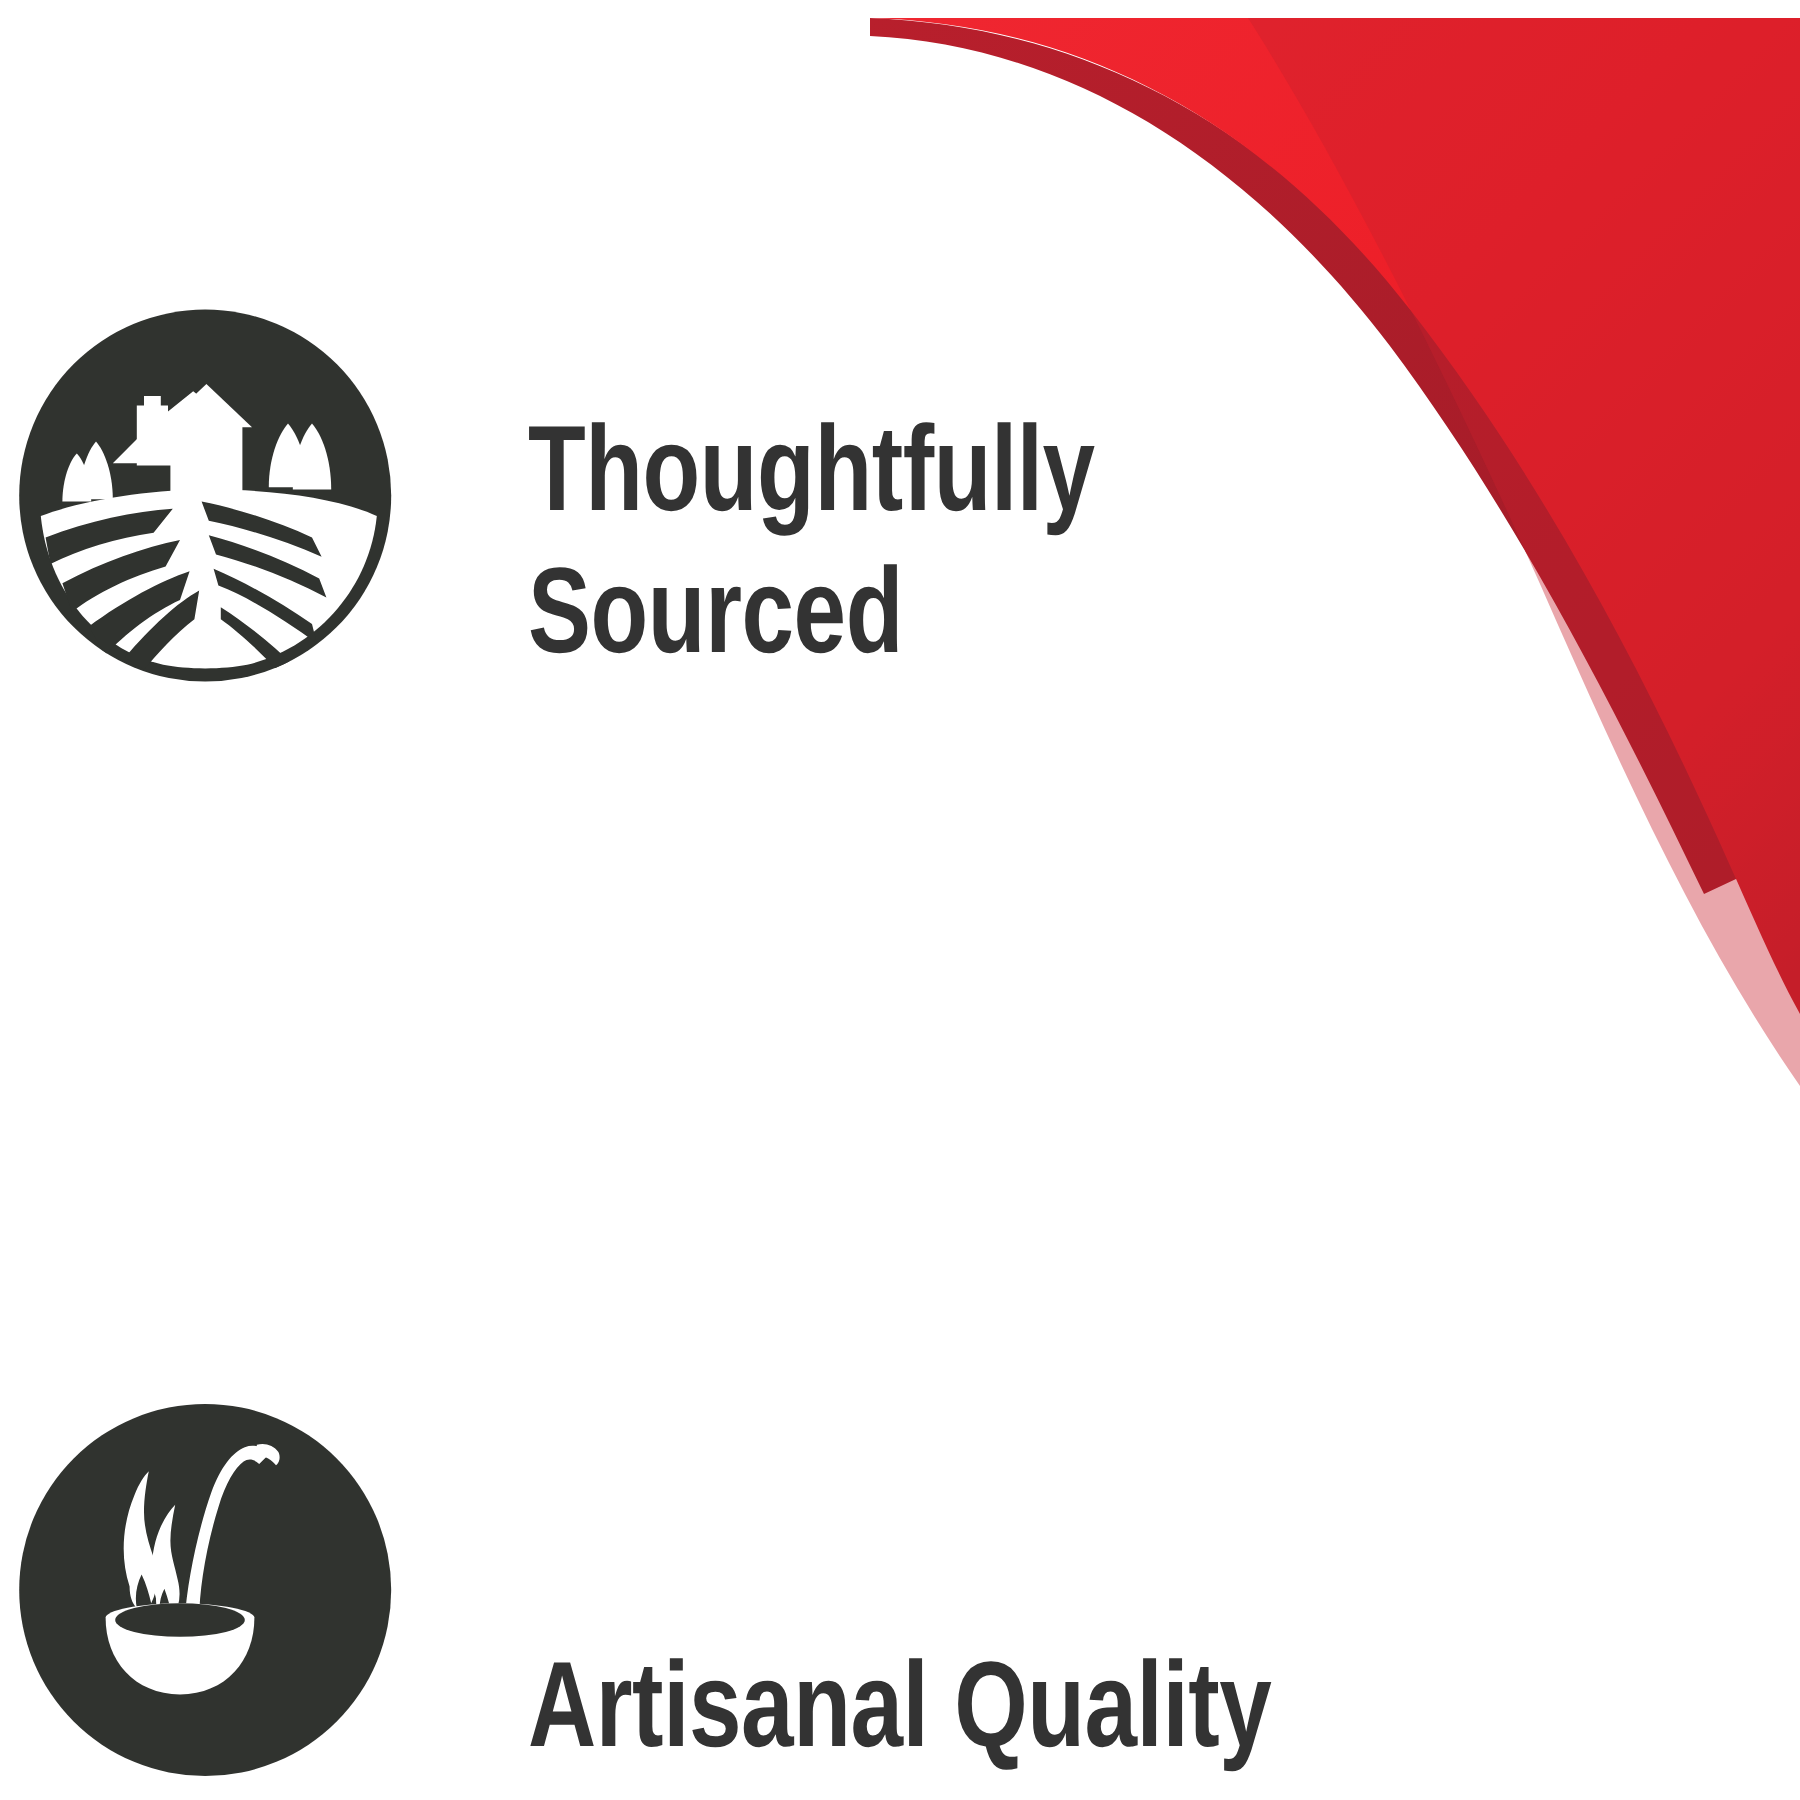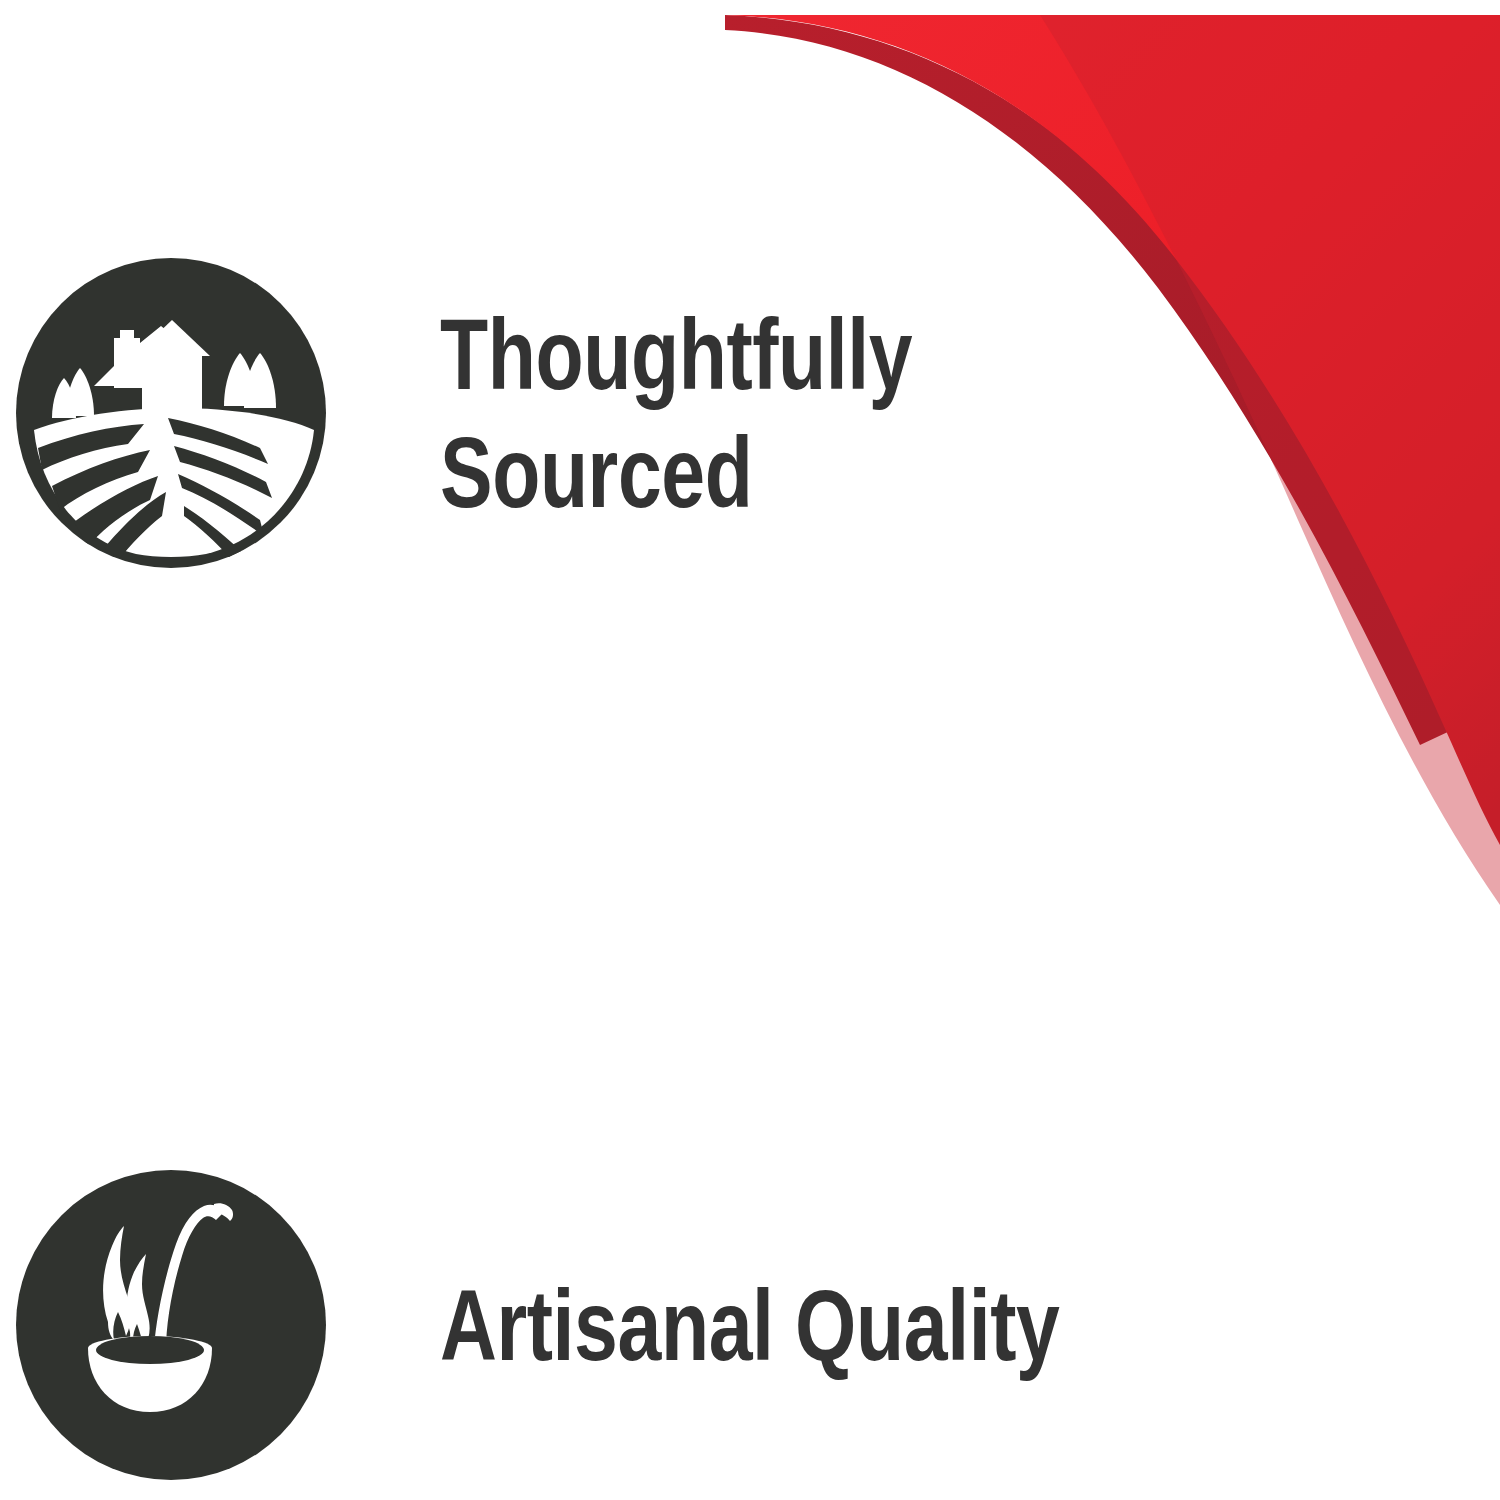--- a/index.html
+++ b/index.html
@@ -25,21 +25,21 @@
     height: 1500px;
     pointer-events: none;
   }
 
   
   .feature-row {
     position: absolute;
     left: 0;
     width: 1500px;
     display: flex;
-    align-items: center;
+    align-items: flex-end;
   }
   #row-0 { top: 258px; height: 310px; }
   #row-1 { top: 714px; height: 310px; }
   #row-2 { top: 1170px; height: 310px; }
 
   .icon-badge {
     position: relative;
     flex: 0 0 auto;
     margin-left: 16px;
     width: 310px;

